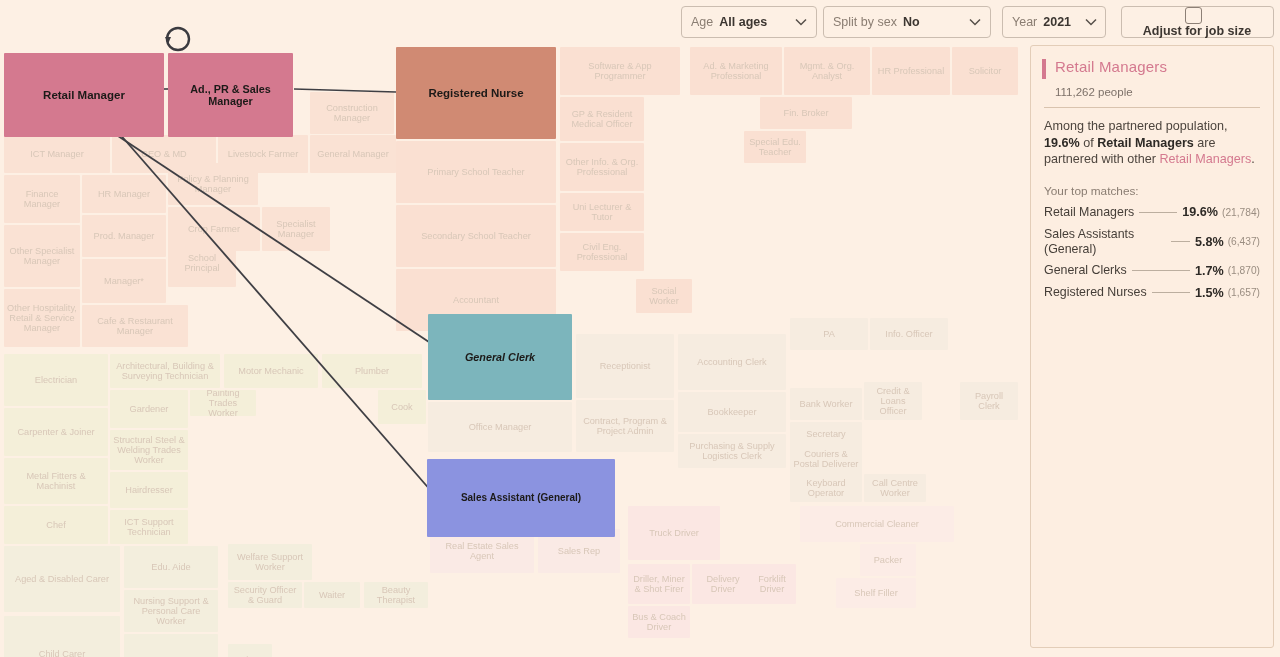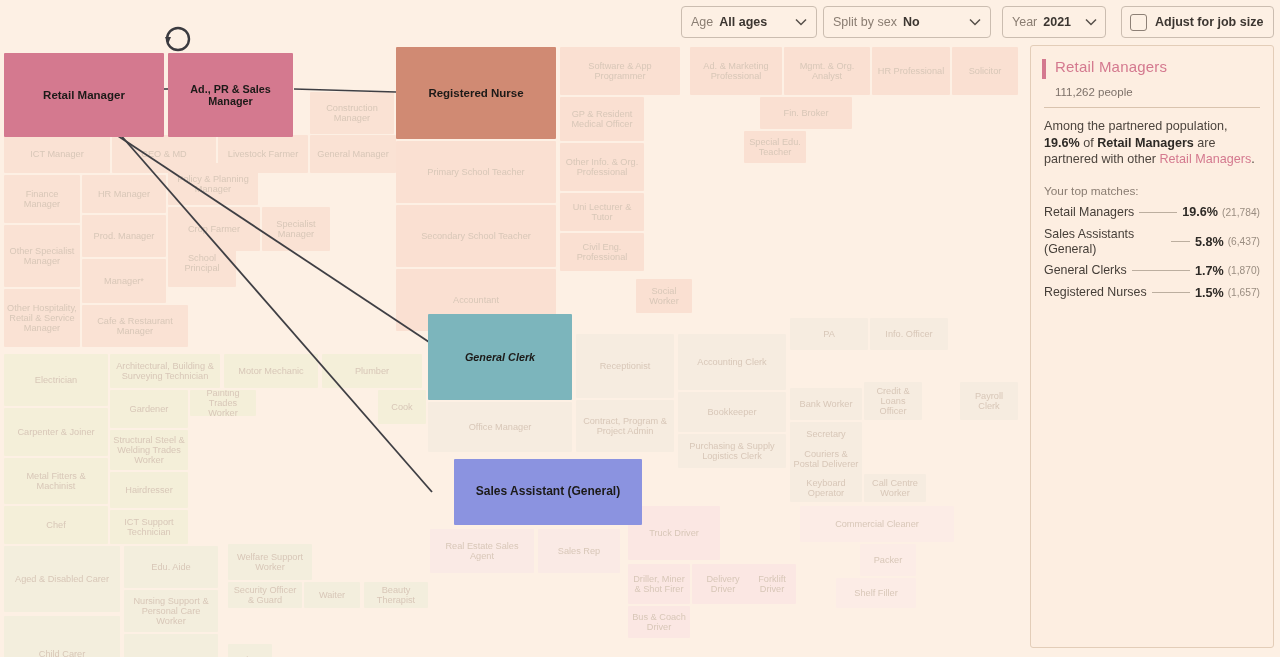--- a/index.html
+++ b/index.html
@@ -35,21 +35,21 @@
     border: 1px solid #cbbdb0; border-radius: 4px; background: #fdf0e4;
     display: flex; align-items: center; padding: 0 9px;
     font-size: 12.5px; color: #4a423b; white-space: nowrap;
   }
   .ctrl .lbl { color: #8a7d72; margin-right: 6px; }
   .ctrl .val { font-weight: bold; color: #3c3631; }
   .ctrl .chev { margin-left: auto; padding-left: 14px; display:flex; }
   #ctrl-age   { left: 681px; width: 136px; }
   #ctrl-sex   { left: 823px; width: 168px; }
   #ctrl-year  { left: 1002px; width: 104px; }
-  #ctrl-adjust{ left: 1121px; width: 153px; padding-left: 8px; }
+  #ctrl-adjust{ left: 1121px; width: 153px; padding-left: 8px; flex-direction: column; }
   .checkbox {
     width: 17px; height: 17px; border: 1px solid #8d8076; border-radius: 3px;
     background: #fdf0e4; margin-right: 8px; flex: 0 0 auto;
   }
   .adjust-label { font-weight: bold; font-size: 12.5px; color: #3c3631; }
 
   
   .treemap {
     position: absolute; left: 0px; top: 44px; width: 1022px; height: 613px;
   }
@@ -408,21 +408,21 @@
         </div>
         <div class="tile hl hl-pink" style="left: 168px; top: 3px; width: 125px; height: 84px; font-size: 10.8px;">
           <span>Ad., PR &amp; Sales Manager</span>
         </div>
         <div class="tile hl hl-orange" style="left: 396px; top: 3px; width: 160px; height: 92px; font-size: 11.5px;">
           <span>Registered Nurse</span>
         </div>
         <div class="tile hl hl-teal" style="left: 428px; top: 270px; width: 144px; height: 86px; font-size: 10.8px; font-style: italic;">
           <span>General Clerk</span>
         </div>
-        <div class="tile hl hl-purple" style="left: 454px; top: 415px; width: 188px; height: 66px; font-size: 12px;">
+        <div class="tile hl hl-purple" style="left: 427px; top: 415px; width: 188px; height: 78px; font-size: 10px;">
           <span>Sales Assistant (General)</span>
         </div>
       </div>
   </div>
 
   <div class="cursor">
     <svg width="40" height="40" viewBox="0 0 40 40" fill="none">
       <circle cx="22" cy="21" r="11" stroke="#3b3b40" stroke-width="2.4"></circle>
       <path d="M12 14 L12 25 L21 25" stroke="#3b3b40" stroke-width="2.4" fill="none" opacity="0"></path>
       <path d="M9 19 L15 19 L12 26 Z" fill="#3b3b40"></path>

